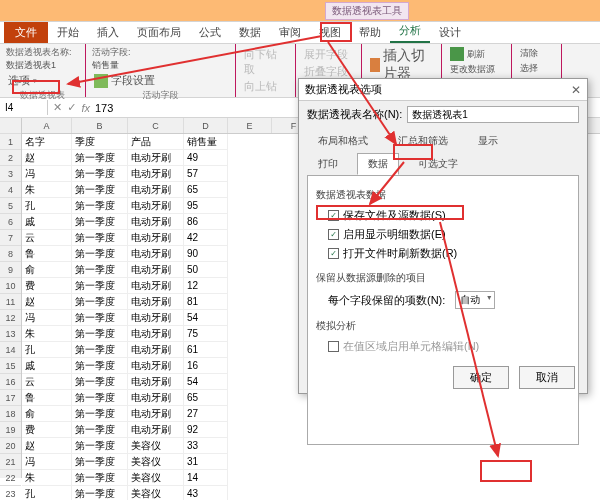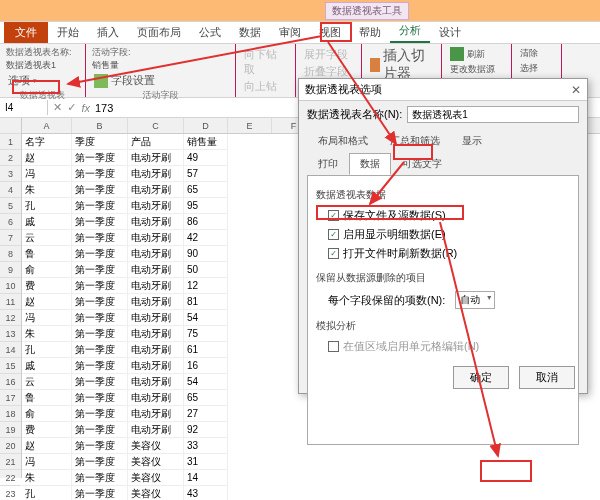--- a/index.html
+++ b/index.html
@@ -32,21 +32,21 @@
 .col-hdr{border-right:1px solid #ddd;text-align:center;font-size:9px;line-height:16px;color:#555}
 .cw-a{width:50px}.cw-b{width:56px}.cw-c{width:56px}.cw-d{width:44px}.cw-e{width:44px}.cw-f{width:44px}
 .rows{}
 .drow{display:flex;height:16px}
 .cell{border-right:1px solid #eee;border-bottom:1px solid #eee;padding:0 3px;font-size:10px;line-height:16px;overflow:hidden;white-space:nowrap}
 .dialog{position:absolute;left:298px;top:78px;width:290px;height:316px;background:#f0f0f0;border:1px solid #999;box-shadow:2px 2px 8px rgba(0,0,0,.3)}
 .dlg-title{height:22px;background:#fff;border-bottom:1px solid #ccc;display:flex;align-items:center;padding:0 6px;font-size:11px}
 .dlg-close{margin-left:auto;font-size:12px;color:#666;cursor:pointer}
 .dlg-row{display:flex;align-items:center;padding:5px 8px;gap:5px}
 .dlg-input{flex:1;border:1px solid #aaa;padding:2px 4px;font-size:10px;background:#fff}
-.dlg-tabs{display:flex;padding:2px 8px 0;gap:0}
+.dlg-tabs{display:flex;padding:2px 8px 0;gap:8px}
 .dlg-tab{padding:3px 10px;font-size:10px;border:1px solid transparent;color:#444;cursor:pointer}
 .dlg-tab.active{background:#fff;border:1px solid #aaa;border-bottom:1px solid #fff}
 .dlg-panel{background:#fff;margin:0 8px;border:1px solid #aaa;padding:8px;height:270px;position:relative}
 .fieldset-label{font-size:10px;color:#444;margin:4px 0}
 .chk-row{display:flex;align-items:center;gap:4px;padding:2px 0 2px 12px;font-size:10px}
 .chk{width:11px;height:11px;border:1px solid #666;background:#fff;display:inline-flex;align-items:center;justify-content:center;font-size:8px;color:#217346}
 .sel{border:1px solid #aaa;padding:1px 14px 1px 4px;font-size:10px;background:#fff;margin-left:6px;position:relative}
 .sel::after{content:"▾";position:absolute;right:3px;font-size:8px;color:#666}
 .dlg-buttons{position:absolute;bottom:4px;right:12px;display:flex;gap:10px}
 .dlg-btn{padding:3px 16px;border:1px solid #999;background:#f5f5f5;font-size:11px;cursor:pointer}

